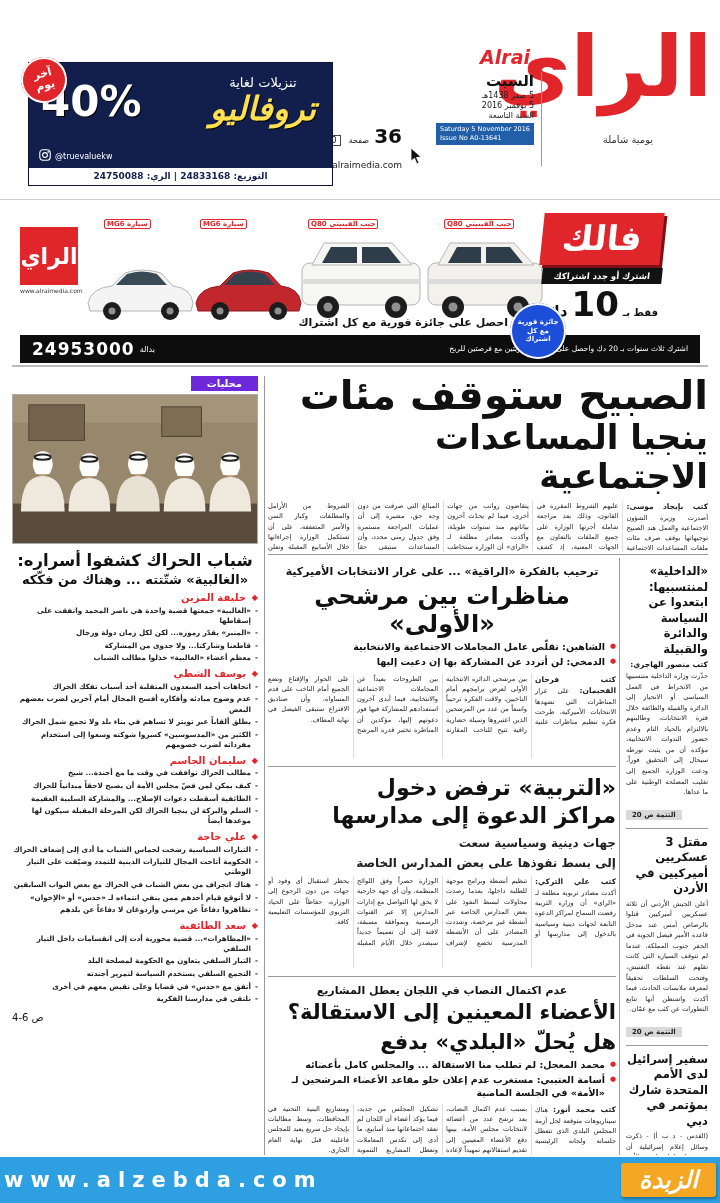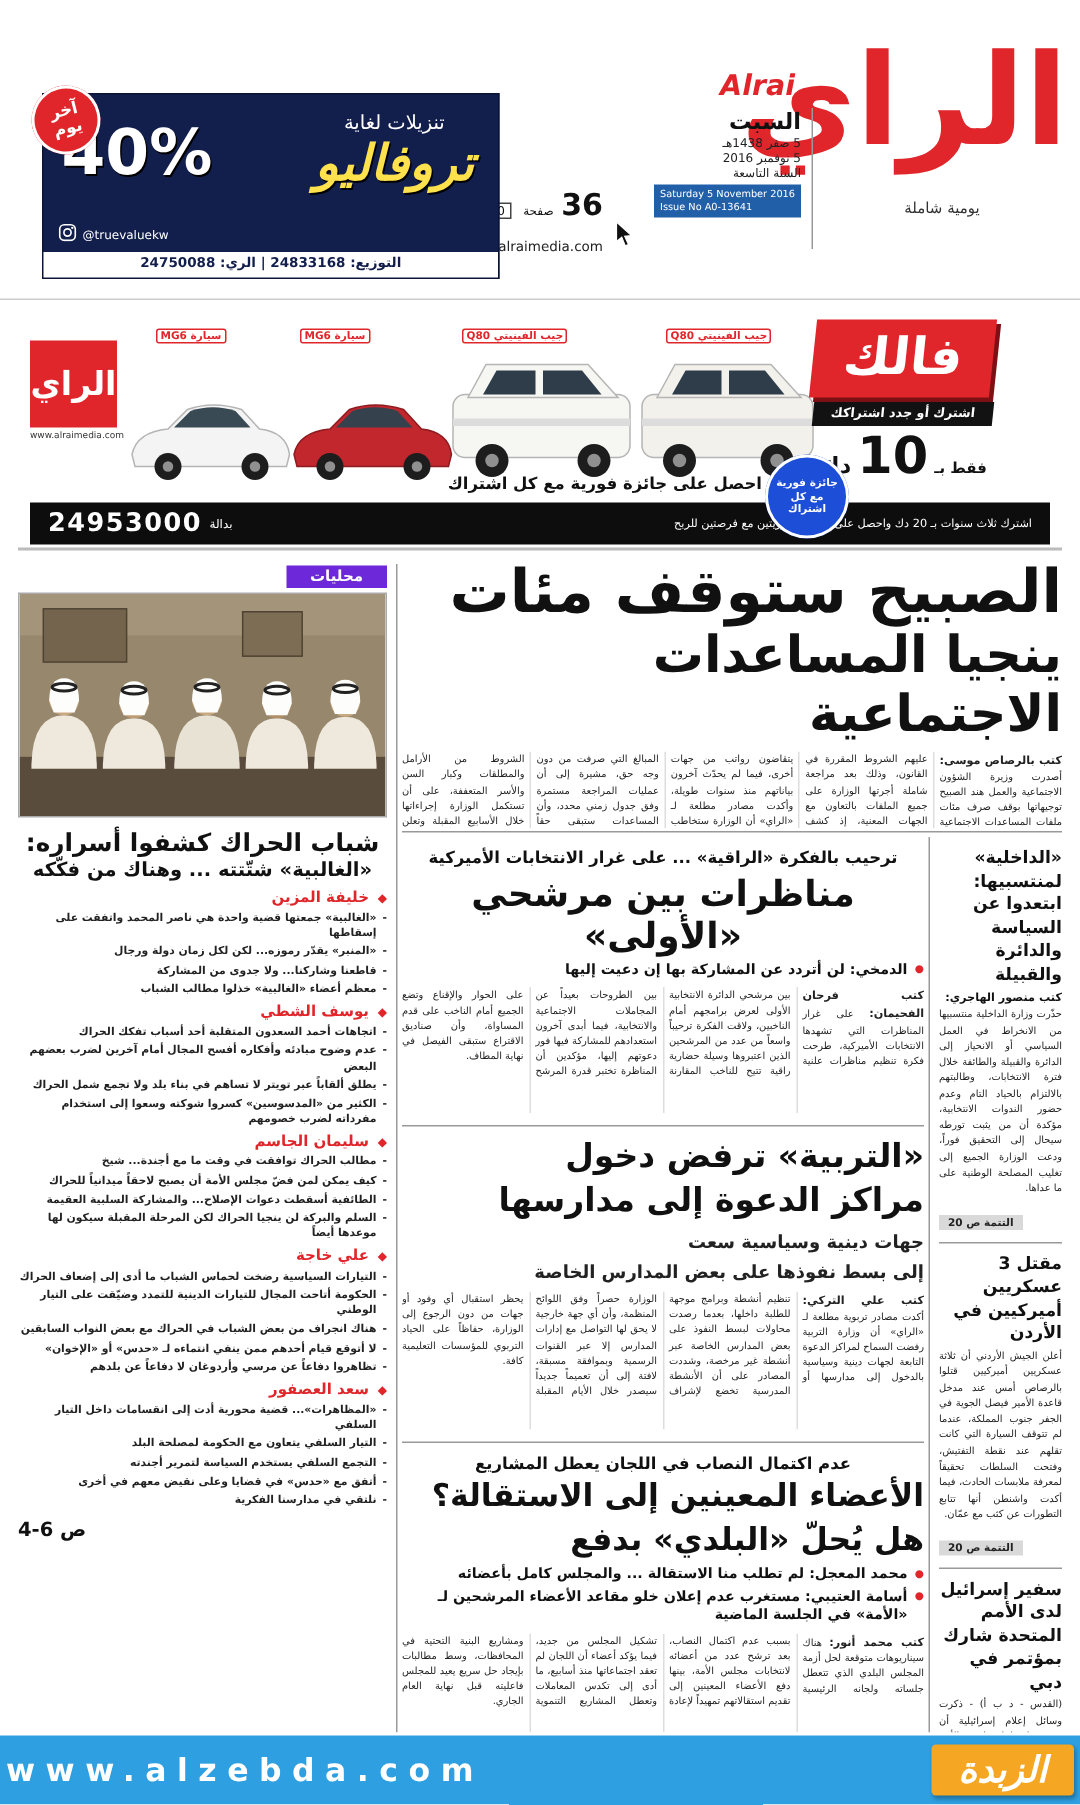--- a/index.html
+++ b/index.html
@@ -103,21 +103,21 @@
   .mah-tab { display:inline-block; background:#6d28d9; color:#fff; font-size:10px; font-weight:bold; padding:2px 16px; margin-bottom:3px; }
   .photo { width:100%; height:150px; border:1px solid #aaa; overflow:hidden; }
   .photo svg { display:block; width:100%; height:100%; }
   .harak-t1 { text-align:center; font-size:16.5px; font-weight:bold; margin-top:7px; }
   .harak-t2 { text-align:center; font-size:13px; font-weight:bold; margin:2px 0 3px; }
   .h-section { margin-top:5px; }
   .h-author { color:#e0262b; font-size:10px; font-weight:bold; position:relative; padding-right:12px; }
   .h-author::before { content:"◆"; position:absolute; right:0; top:1px; font-size:8px; }
   .h-point { font-size:7.2px; font-weight:bold; line-height:1.4; margin:2.5px 0; padding-right:7px; position:relative; color:#222; }
   .h-point::before { content:"-"; position:absolute; right:0; }
-  .page-ref { text-align:left; font-size:13px; font-weight:bold; margin-top:8px; }
+  .page-ref { text-align:left; font-size:10px; font-weight:normal; margin-top:8px; }
 
   
   .footer { position:absolute; bottom:0; left:0; right:0; height:46px; background:#2e9fe0; display:flex; align-items:center; justify-content:space-between; padding:0 4px; direction:ltr; }
   .f-url { color:#fff; font-size:21px; font-weight:bold; letter-spacing:7px; }
   .f-logo { background:#f5a623; color:#fff; font-size:24px; font-weight:bold; font-style:italic; padding:3px 18px; border-radius:3px; direction:rtl; box-shadow:1px 2px 3px rgba(0,0,0,.3); }
 </style>
 </head>
 <body>
 
 <div class="page">
@@ -261,31 +261,32 @@
 
   <main class="content">
     <div class="vrule-mid"></div>
     <div class="vrule-side"></div>
     <div class="hline-top"></div>
 
     <article class="main-article">
       <h1 class="main-h1">الصبيح ستوقف مئات</h1>
       <h1 class="main-h2">ينجيا المساعدات الاجتماعية</h1>
       <div class="bodycols">
-        <span class="inline-byline">كتب بالرصاص موسى:</span>
+        <span class="inline-byline">كتب بإيجاد موسى:</span>
         <span>أصدرت وزيرة الشؤون الاجتماعية والعمل هند الصبيح توجيهاتها بوقف صرف مئات ملفات المساعدات الاجتماعية التي تبين أن أصحابها لا تنطبق عليهم الشروط المقررة في القانون، وذلك بعد مراجعة شاملة أجرتها الوزارة على جميع الملفات بالتعاون مع الجهات المعنية، إذ كشف التدقيق أن بعض المستفيدين يتقاضون رواتب من جهات أخرى، فيما لم يحدّث آخرون بياناتهم منذ سنوات طويلة، وأكدت مصادر مطلعة لـ «الراي» أن الوزارة ستخاطب الجهات الرقابية لاسترداد المبالغ التي صرفت من دون وجه حق، مشيرة إلى أن عمليات المراجعة مستمرة وفق جدول زمني محدد، وأن المساعدات ستبقى حقاً مكفولاً لكل من تنطبق عليه الشروط من الأرامل والمطلقات وكبار السن والأسر المتعففة، على أن تستكمل الوزارة إجراءاتها خلال الأسابيع المقبلة وتعلن نتائجها النهائية تباعاً.</span>
       </div>
     </article>
 
     <div class="col-center">
 
       <article class="article">
         <div class="kicker">ترحيب بالفكرة «الراقية» ... على غرار الانتخابات الأميركية</div>
         <h2 class="mona-headline">مناظرات بين مرشحي «الأولى»</h2>
         <div class="bullets">
+          <div class="bullet">الشاهين: تقلّص عامل المجاملات الاجتماعية والانتخابية</div>
           <div class="bullet">الدمخي: لن أتردد عن المشاركة بها إن دعيت إليها</div>
         </div>
         <div class="bodycols">
           <span class="inline-byline">كتب فرحان الفحيمان:</span>
           <span>على غرار المناظرات التي تشهدها الانتخابات الأميركية، طرحت فكرة تنظيم مناظرات علنية بين مرشحي الدائرة الانتخابية الأولى لعرض برامجهم أمام الناخبين، ولاقت الفكرة ترحيباً واسعاً من عدد من المرشحين الذين اعتبروها وسيلة حضارية راقية تتيح للناخب المقارنة بين الطروحات بعيداً عن المجاملات الاجتماعية والانتخابية، فيما أبدى آخرون استعدادهم للمشاركة فيها فور دعوتهم إليها، مؤكدين أن المناظرة تختبر قدرة المرشح على الحوار والإقناع وتضع الجميع أمام الناخب على قدم المساواة، وأن صناديق الاقتراع ستبقى الفيصل في نهاية المطاف.</span>
         </div>
       </article>
 
       <article class="article">
         <h2 class="tar-h">«التربية» ترفض دخول</h2>
@@ -414,21 +415,21 @@
       <div class="h-section">
         <div class="h-author">علي خاجة</div>
         <div class="h-point">التيارات السياسية رضخت لحماس الشباب ما أدى إلى إضعاف الحراك</div>
         <div class="h-point">الحكومة أتاحت المجال للتيارات الدينية للتمدد وضيّقت على التيار الوطني</div>
         <div class="h-point">هناك انجراف من بعض الشباب في الحراك مع بعض النواب السابقين</div>
         <div class="h-point">لا أتوقع قيام أحدهم ممن ينفي انتماءه لـ «حدس» أو «الإخوان»</div>
         <div class="h-point">تظاهروا دفاعاً عن مرسي وأردوغان لا دفاعاً عن بلدهم</div>
       </div>
 
       <div class="h-section">
-        <div class="h-author">سعد العصفور</div>
+        <div class="h-author">سعد الطائفية</div>
         <div class="h-point">«المظاهرات»... قضية محورية أدت إلى انقسامات داخل التيار السلفي</div>
         <div class="h-point">التيار السلفي يتعاون مع الحكومة لمصلحة البلد</div>
         <div class="h-point">التجمع السلفي يستخدم السياسة لتمرير أجندته</div>
         <div class="h-point">أتفق مع «حدس» في قضايا وعلى نقيض معهم في أخرى</div>
         <div class="h-point">نلتقي في مدارسنا الفكرية</div>
       </div>
 
       <div class="page-ref">ص 6-4</div>
     </section>
 

